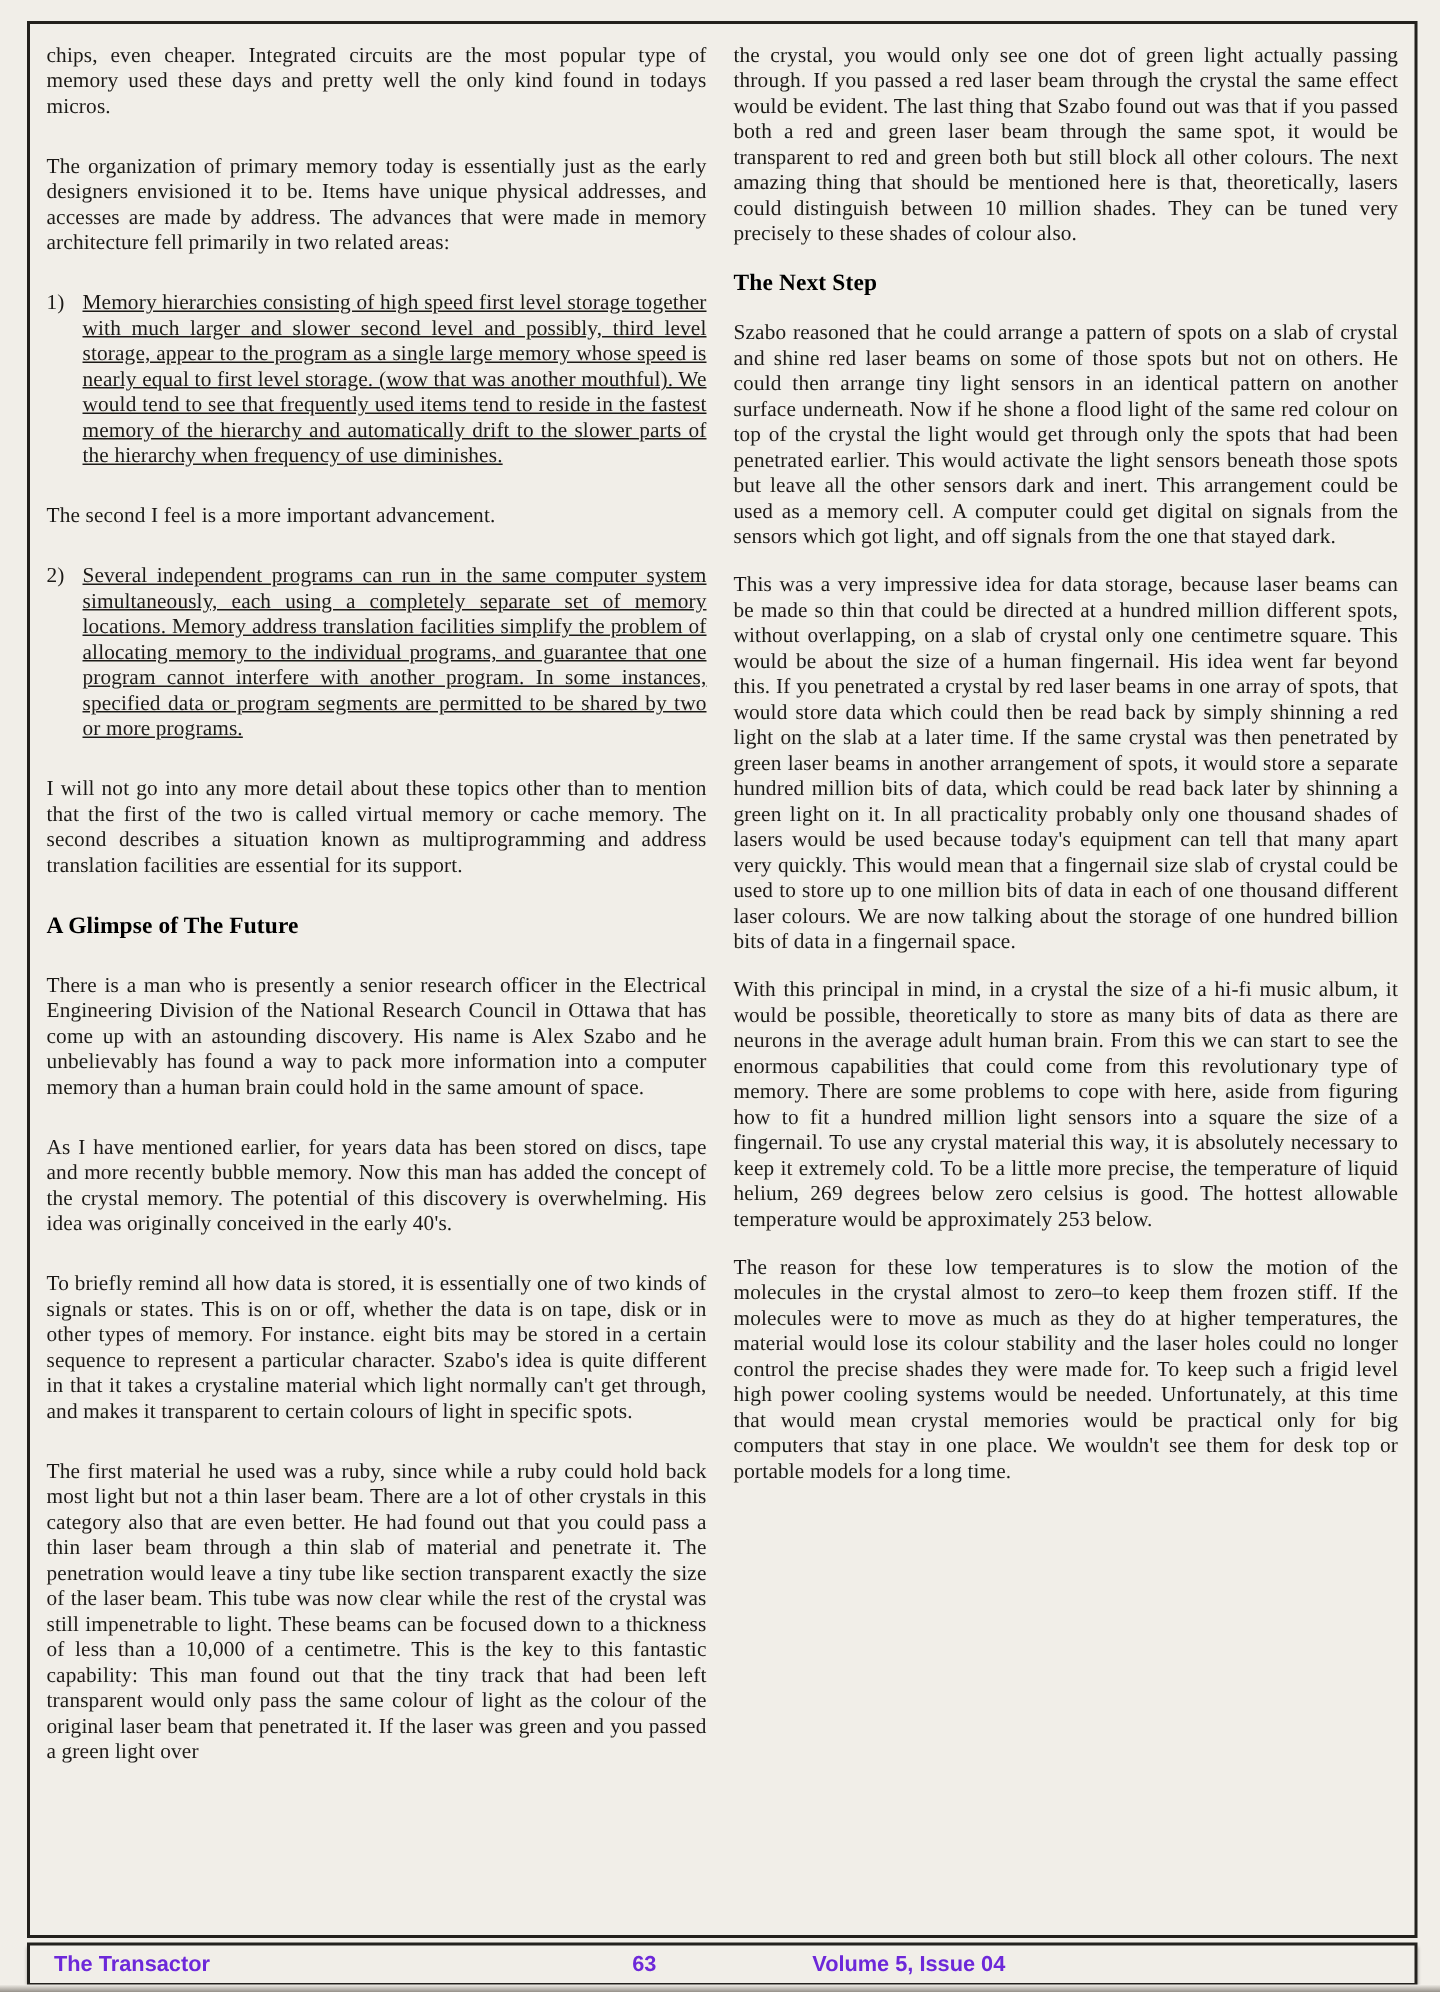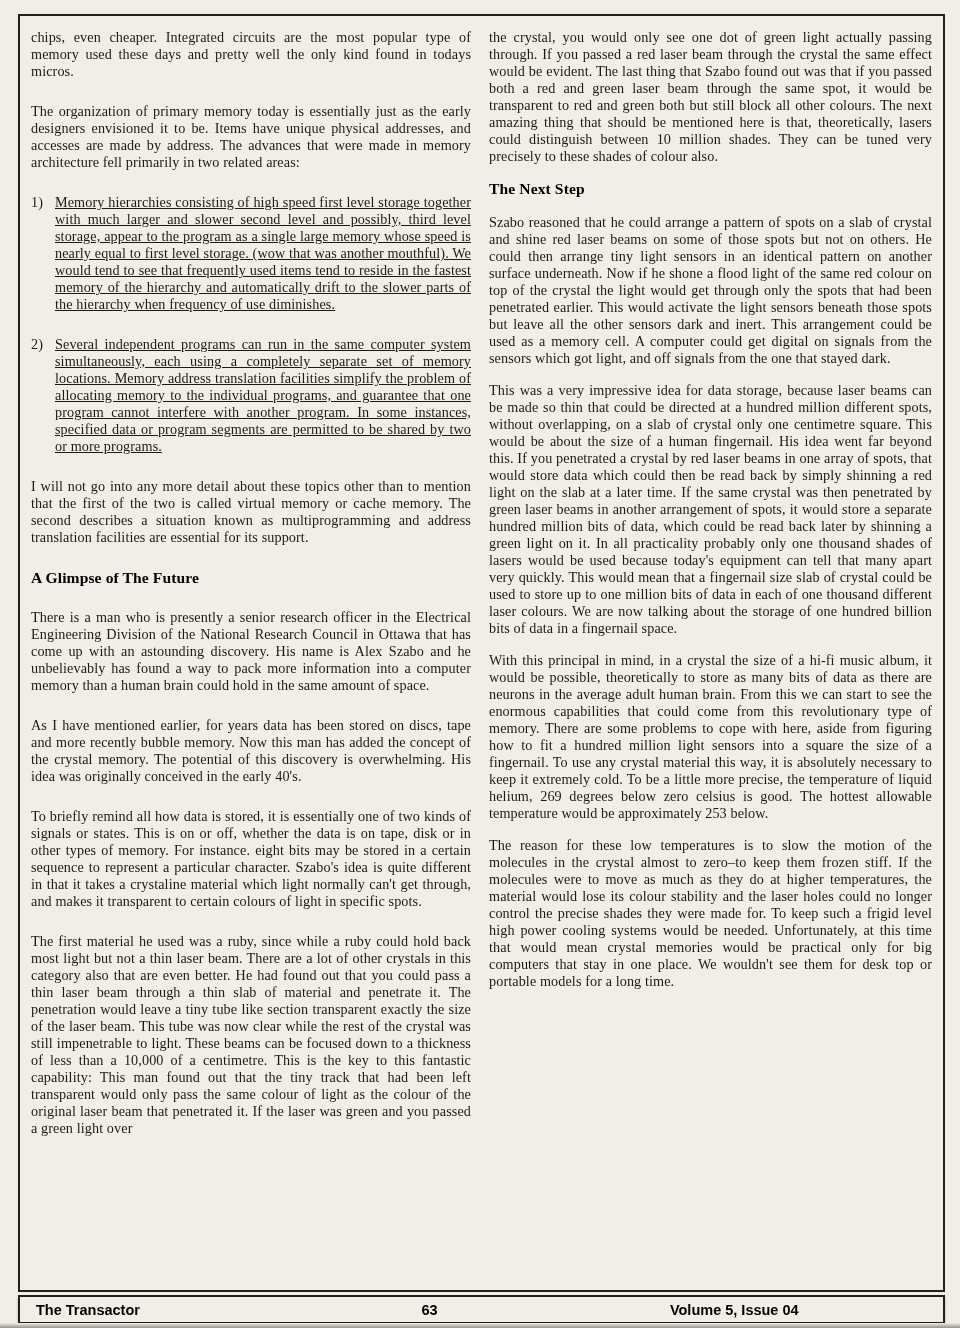--- a/index.html
+++ b/index.html
@@ -56,26 +56,26 @@
     top: 1295px;
     width: 923px;
     height: 25px;
     border: 2px solid #23211d;
     background: #f1eee8;
     display: flex;
     align-items: center;
     font-family: "Liberation Sans", sans-serif;
     font-weight: bold;
     font-size: 14.5px;
-    color: #000000;
+    color: #6d28d9;
     box-shadow: 0 3px 2px rgba(80,76,70,0.45);
   }
   .footer-left   { flex: 1; padding-left: 16px; text-align: left; }
   .footer-center { flex: 0 0 120px; text-align: left; }
-  .footer-right  { flex: 1; padding-right: 16px; text-align: center; }
+  .footer-right  { flex: 1; padding-right: 16px; text-align: left; }
 
   .scan-edge {
     position: absolute;
     left: 0;
     bottom: 0;
     width: 100%;
     height: 5px;
     background: linear-gradient(#f1eee8, #96918a);
   }
 </style>
@@ -83,20 +83,21 @@
 <body>
 
 <div class="page-frame">
   <div class="col col-left">
       <p class="para">chips, even cheaper. Integrated circuits are the most popular type of memory used these days and pretty well the only kind found in todays micros.</p>
       <p class="para">The organization of primary memory today is essentially just as the early designers envisioned it to be. Items have unique physical addresses, and accesses are made by address. The advances that were made in memory architecture fell primarily in two related areas:</p>
       <div class="list-item">
         <span class="list-marker">1)</span>
         <span class="list-text">Memory hierarchies consisting of high speed first level storage together with much larger and slower second level and possibly, third level storage, appear to the program as a single large memory whose speed is nearly equal to first level storage. (wow that was another mouthful). We would tend to see that frequently used items tend to reside in the fastest memory of the hierarchy and automatically drift to the slower parts of the hierarchy when frequency of use diminishes.</span>
       </div>
+      <p class="para">The second I feel is a more important advancement.</p>
       <div class="list-item">
         <span class="list-marker">2)</span>
         <span class="list-text">Several independent programs can run in the same computer system simultaneously, each using a completely separate set of memory locations. Memory address translation facilities simplify the problem of allocating memory to the individual programs, and guarantee that one program cannot interfere with another program. In some instances, specified data or program segments are permitted to be shared by two or more programs.</span>
       </div>
       <p class="para">I will not go into any more detail about these topics other than to mention that the first of the two is called virtual memory or cache memory. The second describes a situation known as multiprogramming and address translation facilities are essential for its support.</p>
       <h3 class="heading">A Glimpse of The Future</h3>
       <p class="para">There is a man who is presently a senior research officer in the Electrical Engineering Division of the National Research Council in Ottawa that has come up with an astounding discovery. His name is Alex Szabo and he unbelievably has found a way to pack more information into a computer memory than a human brain could hold in the same amount of space.</p>
       <p class="para">As I have mentioned earlier, for years data has been stored on discs, tape and more recently bubble memory. Now this man has added the concept of the crystal memory. The potential of this discovery is overwhelming. His idea was originally conceived in the early 40's.</p>
       <p class="para">To briefly remind all how data is stored, it is essentially one of two kinds of signals or states. This is on or off, whether the data is on tape, disk or in other types of memory. For instance. eight bits may be stored in a certain sequence to represent a particular character. Szabo's idea is quite different in that it takes a crystaline material which light normally can't get through, and makes it transparent to certain colours of light in specific spots.</p>
       <p class="para">The first material he used was a ruby, since while a ruby could hold back most light but not a thin laser beam. There are a lot of other crystals in this category also that are even better. He had found out that you could pass a thin laser beam through a thin slab of material and penetrate it. The penetration would leave a tiny tube like section transparent exactly the size of the laser beam. This tube was now clear while the rest of the crystal was still impenetrable to light. These beams can be focused down to a thickness of less than a 10,000 of a centimetre. This is the key to this fantastic capability: This man found out that the tiny track that had been left transparent would only pass the same colour of light as the colour of the original laser beam that penetrated it. If the laser was green and you passed a green light over</p>

